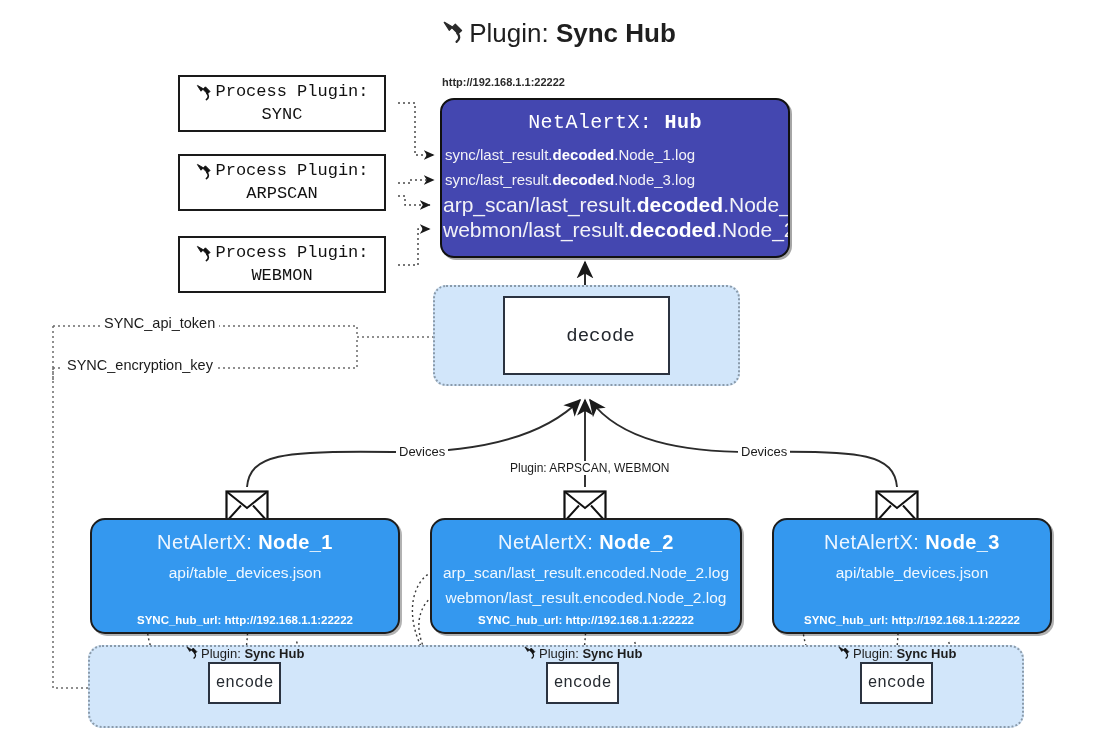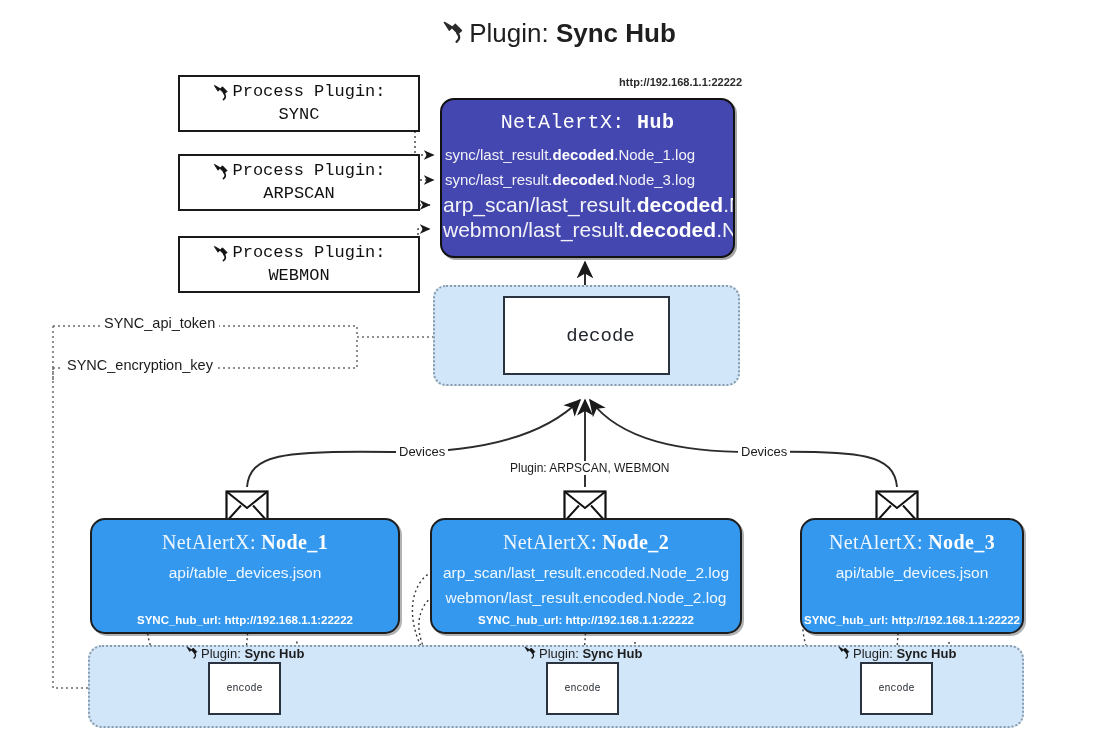--- a/index.html
+++ b/index.html
@@ -23,37 +23,37 @@
   }
   #title .t-light { font-weight:400; }
   #title .t-bold { font-weight:700; }
   .plug {
     display:inline-block; vertical-align:-3px;
     width:26px; height:26px; margin-right:2px;
   }
 
   
   .procbox {
-    position:absolute; width:242px; height:57px;
+    position:absolute; width:208px; height:57px;
     background:#ffffff; border:2px solid #1a1a1a;
     font-family:"Liberation Mono","DejaVu Sans Mono",monospace;
     font-size:17px; color:#111;
     display:flex; flex-direction:column; align-items:center; justify-content:center;
     line-height:1.35;
   }
   .procbox .l1 { display:flex; align-items:center; }
   .procbox .l1 .plug { width:19px; height:19px; vertical-align:-2px; margin-right:1px; }
 
   
   #hub-url {
     position:absolute; left:442px; top:76px; width:300px;
-    text-align:right; font-size:11px; font-weight:700; color:#2b2b2b;
+    text-align:left; font-size:11px; font-weight:700; color:#2b2b2b;
   }
   #hub {
-    position:absolute; left:440px; top:98px; width:295px; height:160px;
+    position:absolute; left:440px; top:98px; width:350px; height:160px;
     background:#4447b0; border:2.5px solid #111; border-radius:14px;
     box-shadow:2px 2px 0 rgba(0,0,0,.35);
     color:#ffffff; overflow:hidden;
   }
   #hub .hub-title {
     text-align:center; margin-top:11px;
     font-family:"Liberation Mono","DejaVu Sans Mono",monospace;
     font-size:20px; letter-spacing:.4px;
   }
   #hub .hub-title b { font-weight:700; }
@@ -80,21 +80,21 @@
 
   
   .nodebox {
     position:absolute; height:116px;
     background:#3498ef; border:2.5px solid #1d1d1d; border-radius:15px;
     box-shadow:2px 2px 0 rgba(0,0,0,.3);
     color:#ffffff;
   }
   .nodebox .n-title {
     text-align:center; margin-top:11px;
-    font-family:Liberation Serif, serif;
+    font-family:Liberation Sans, sans-serif;
     font-size:20px; letter-spacing:.4px; color:#eef6ff;
   }
   .nodebox .n-title b { font-weight:700; color:#ffffff; }
   .nodebox .n-lines { margin-top:6px; text-align:center; }
   .nodebox .n-line { font-size:15.5px; line-height:25px; color:#f0f8ff; white-space:nowrap; }
   .nodebox .n-foot {
     position:absolute; left:0; right:0; bottom:6px; text-align:center;
     font-size:11.5px; font-weight:700; color:#ffffff; white-space:nowrap;
   }
 
@@ -105,25 +105,25 @@
   #plugin-zone {
     position:absolute; left:88px; top:645px; width:936px; height:83px;
     background:#d2e6fa; border:2px dotted #8a9bab; border-radius:14px;
   }
   .enc-label {
     position:absolute; font-size:13px; color:#1d1d1d; white-space:nowrap;
   }
   .enc-label .plug { width:15px; height:15px; vertical-align:-2px; margin-right:1px; }
   .enc-label b { font-weight:700; }
   .encbox {
-    position:absolute; width:73px; height:53px; background:#ffffff;
+    position:absolute; width:73px; height:42px; background:#ffffff;
     border:2.5px solid #2b3340;
     display:flex; align-items:center; justify-content:center;
     font-family:"Liberation Mono","DejaVu Sans Mono",monospace;
-    font-size:10px; color:#262b31;
+    font-size:16px; color:#262b31;
   }
 
   
   .edgelabel {
     position:absolute; background:#ffffff; font-size:13px; color:#1b1b1b;
     white-space:nowrap; padding:0 3px;
   }
   .edgelabel.small { font-size:12px; }
   .keylabel {
     position:absolute; background:#ffffff; font-size:14.5px; color:#1b1b1b;
@@ -297,21 +297,21 @@
     <div class="n-title">
       <span>NetAlertX: </span><b>Node_2</b>
     </div>
     <div class="n-lines">
       <div class="n-line">arp_scan/last_result.encoded.Node_2.log</div>
       <div class="n-line">webmon/last_result.encoded.Node_2.log</div>
     </div>
     <div class="n-foot">SYNC_hub_url: http://192.168.1.1:22222</div>
   </div>
 
-  <div class="nodebox" style="left:800px; top:518px; width:224px;">
+  <div class="nodebox" style="left:772px; top:518px; width:280px;">
     <div class="n-title">
       <span>NetAlertX: </span><b>Node_3</b>
     </div>
     <div class="n-lines">
       <div class="n-line">api/table_devices.json</div>
     </div>
     <div class="n-foot">SYNC_hub_url: http://192.168.1.1:22222</div>
   </div>
 
   <div id="plugin-zone"></div>

